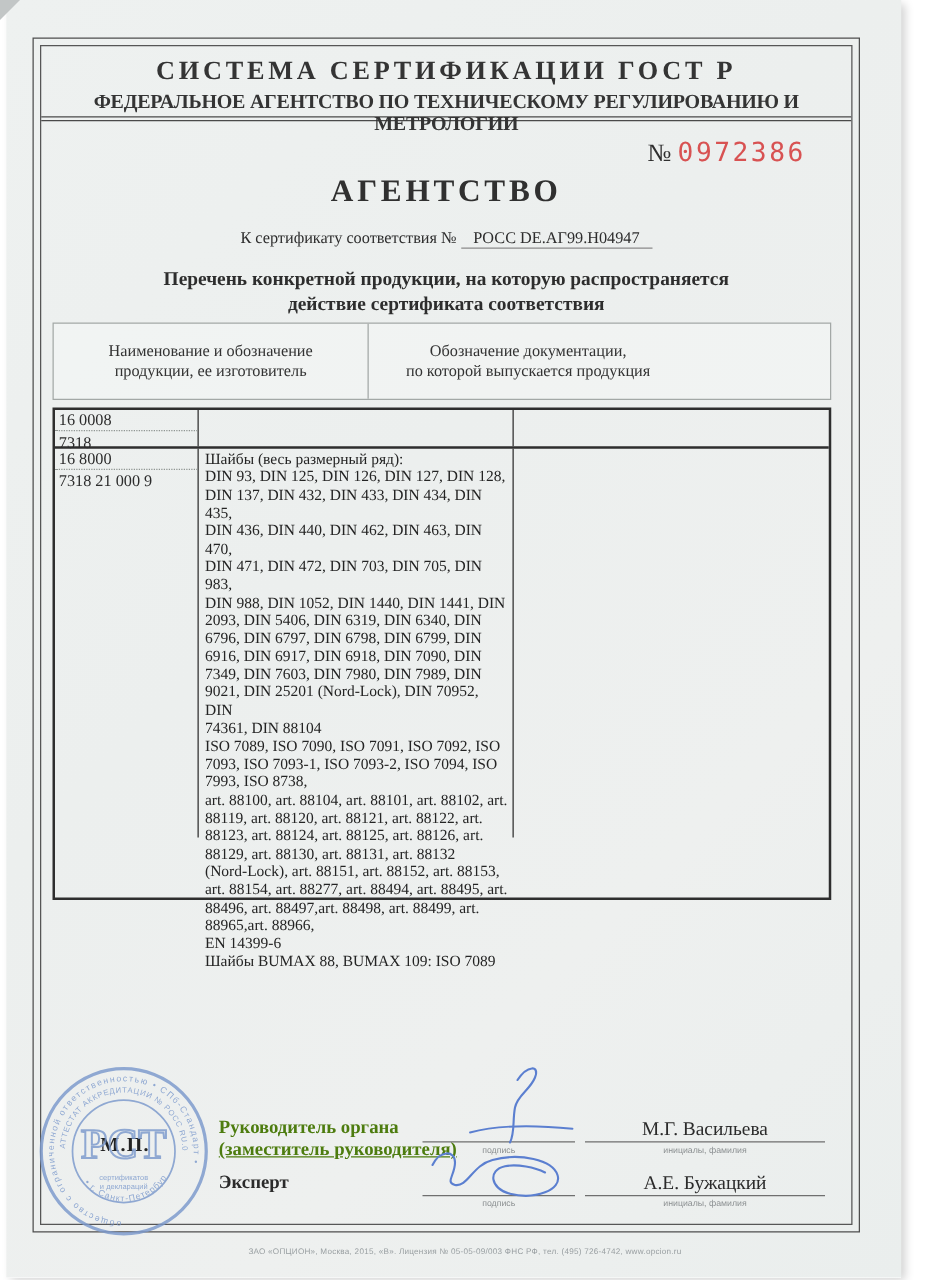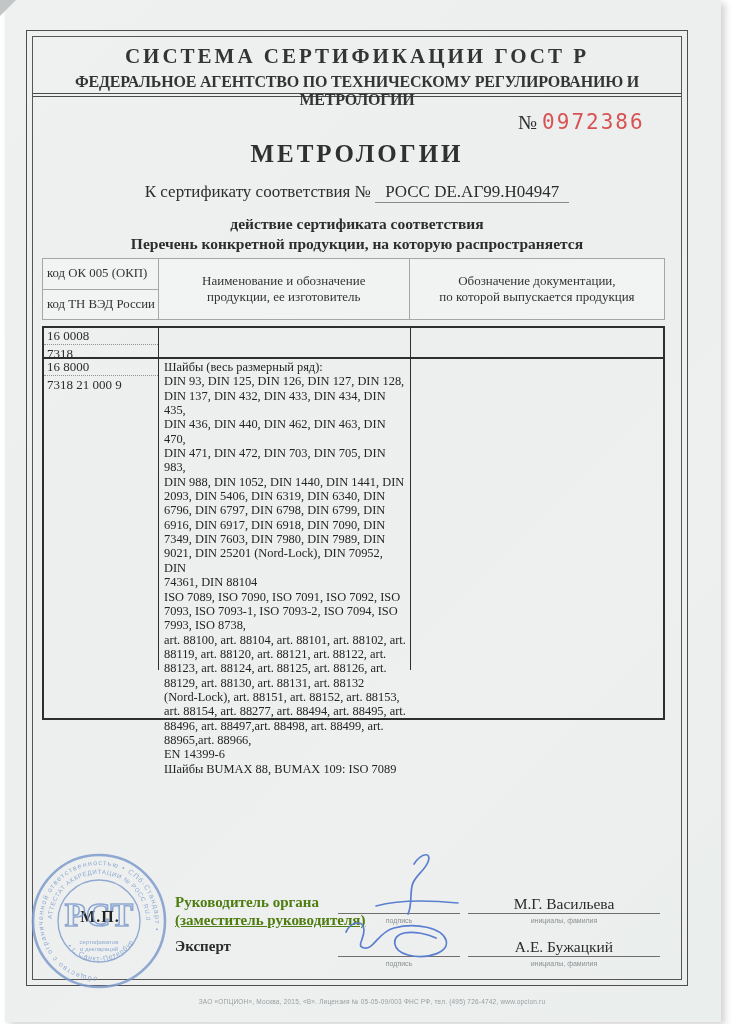--- a/index.html
+++ b/index.html
@@ -55,21 +55,21 @@
     color: #d85252;
   }
   .doc-title {
     position: absolute; left: 26px; top: 140px; width: 662px;
     text-align: center;
     font-size: 25px; font-weight: bold; letter-spacing: 3px;
     color: #303030;
   }
   .cert-line {
     position: absolute; left: 26px; top: 182px; width: 662px;
-    text-align: center; font-size: 17px; color: #2d2d2d;
+    text-align: center; font-size: 13px; color: #2d2d2d;
   }
   .cert-line .cert-no {
     border-bottom: 1px solid #8a8a8a;
     padding: 0 10px 1px 10px;
   }
   .scope {
     position: absolute; left: 26px; top: 214px; width: 662px;
     text-align: center; font-size: 15.5px; font-weight: bold;
     line-height: 20px; color: #2d2d2d;
   }
@@ -169,37 +169,33 @@
 <div class="header-band">
   <div class="header-line1">СИСТЕМА СЕРТИФИКАЦИИ ГОСТ Р</div>
   <div class="header-line2">ФЕДЕРАЛЬНОЕ АГЕНТСТВО ПО ТЕХНИЧЕСКОМУ РЕГУЛИРОВАНИЮ И МЕТРОЛОГИИ</div>
 </div>
 
 <div class="serial">
   <span>№</span>
   <span class="digits">0972386</span>
 </div>
 
-<div class="doc-title">МЕТРОЛОГИИ</div>
+<div class="doc-title">АГЕНТСТВО</div>
 
 <div class="cert-line">
   <span>К сертификату соответствия №</span>
   <span class="cert-no">РОСС DE.АГ99.Н04947</span>
 </div>
 
 <div class="scope">
+  <div>Перечень конкретной продукции,  на которую распространяется</div>
   <div>действие сертификата соответствия</div>
-  <div>Перечень конкретной продукции,  на которую распространяется</div>
 </div>
 
 <div class="thead">
-  <div class="c1">
-    <div>код ОК 005 (ОКП)</div>
-    <div>код ТН ВЭД России</div>
-  </div>
   <div class="c2 preline">Наименование и обозначение
 продукции, ее изготовитель</div>
   <div class="c3 preline">Обозначение документации,
 по которой выпускается продукция</div>
 </div>
 
 <div class="tbody">
   <div class="trow trow1">
     <div class="td1">
       <div class="code-top">16 0008</div>

